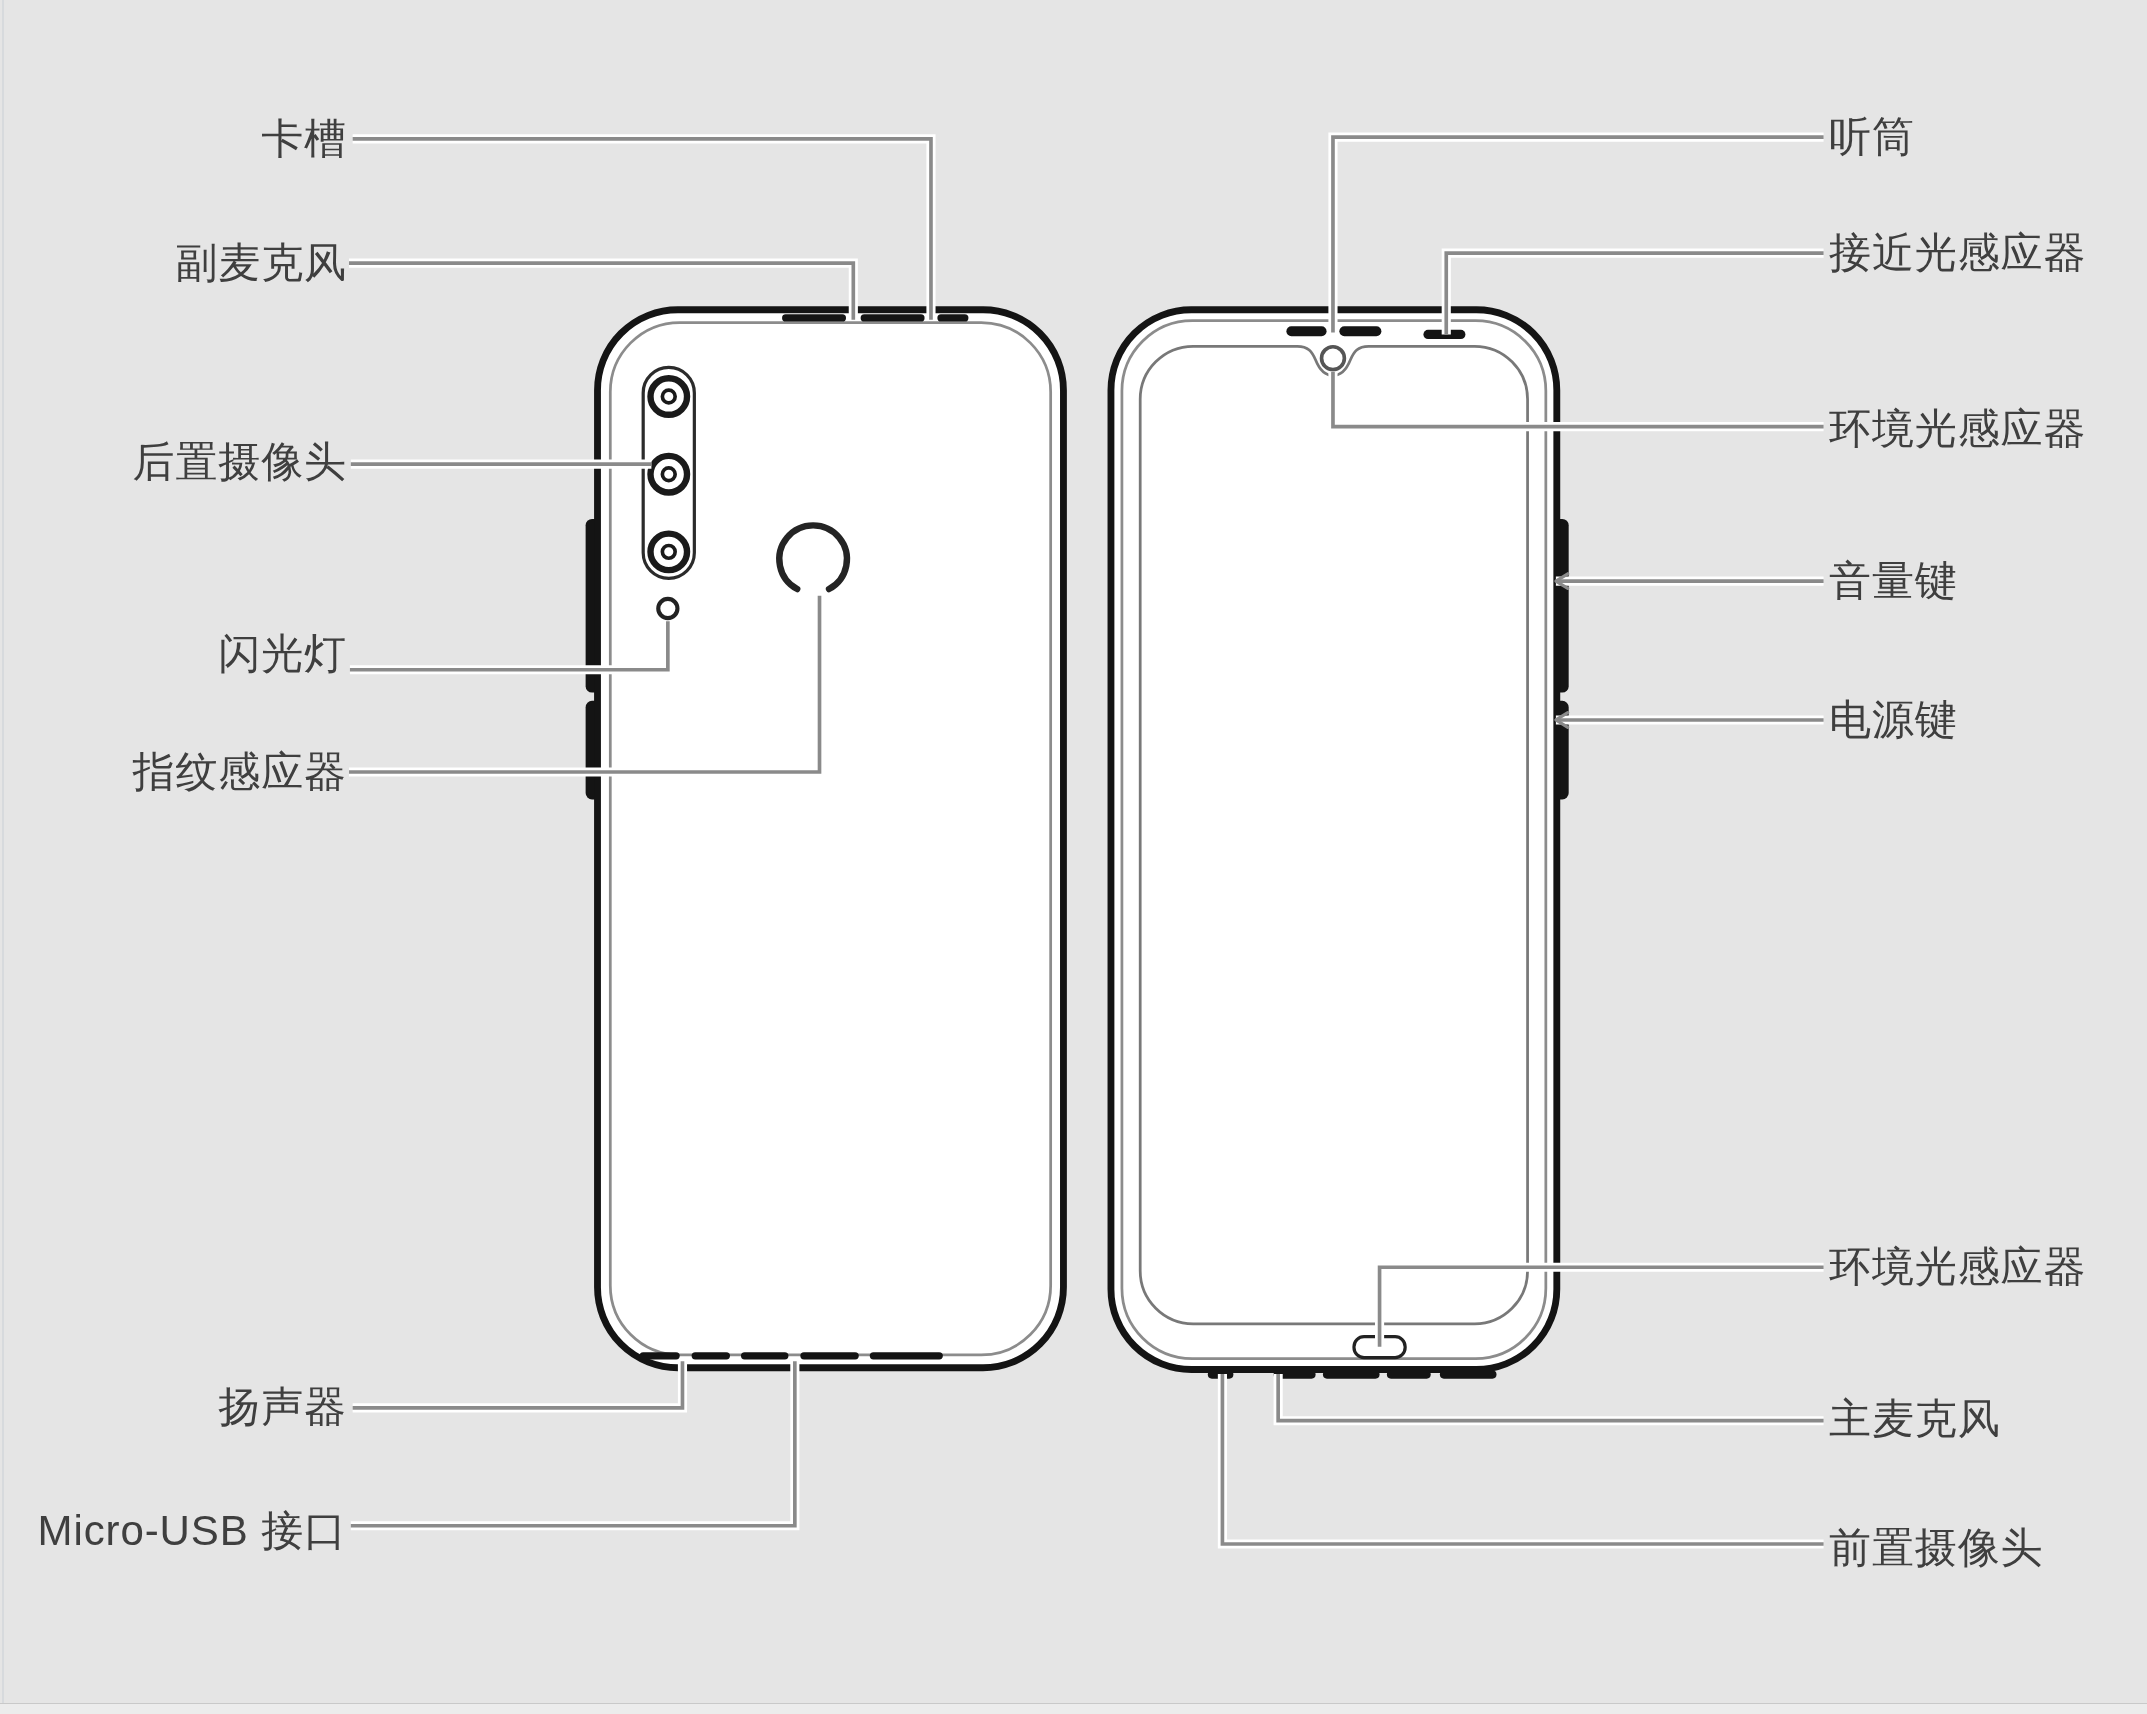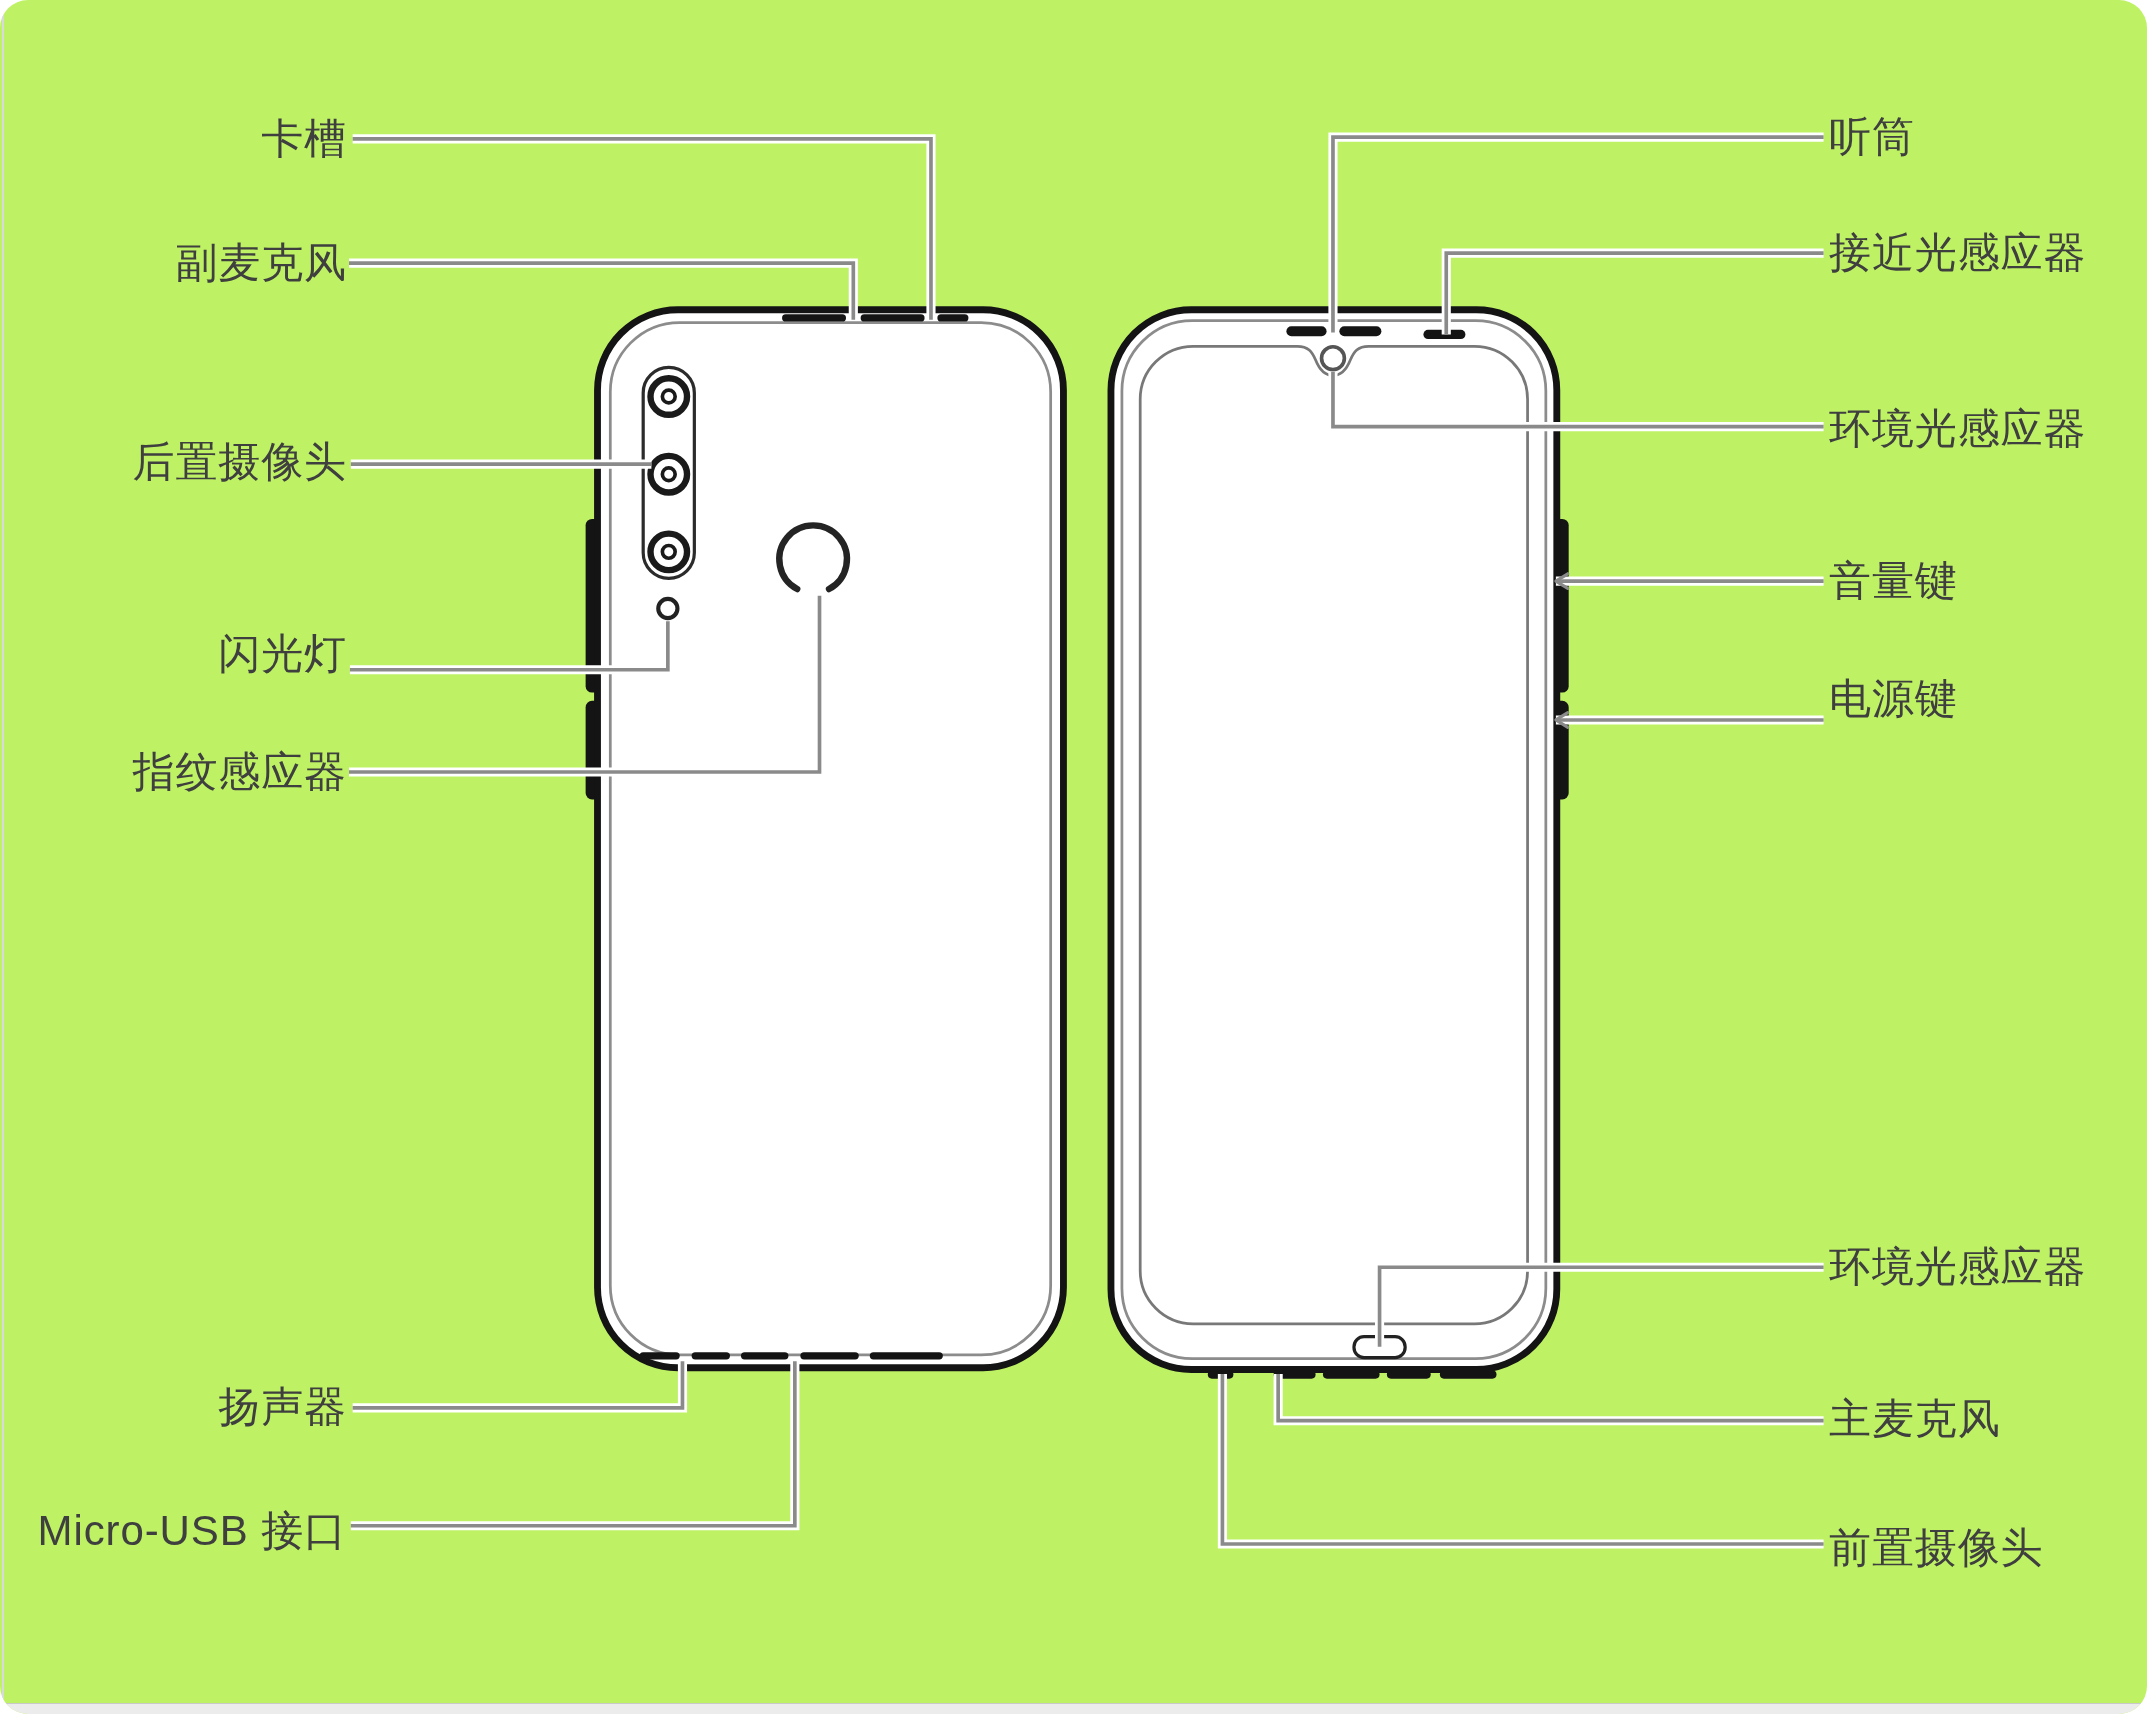--- a/index.html
+++ b/index.html
@@ -1,40 +1,39 @@
 <!DOCTYPE html>
 <html style="font-size:14.6px"><head>
 <meta charset="utf-8">
 <title>Phone hardware diagram</title>
 <style>
   html,body{margin:0;padding:0;background:#ffffff;}
   .stage{
     position:relative;
     width:2147px;height:1714px;
-    background:#bef264;
+    background:#e5e5e5;
     overflow:hidden;
     font-family:"Liberation Sans","DejaVu Sans",sans-serif;
-    border-radius:28px;
   }
   .art{position:absolute;left:0;top:0;width:2147px;height:1714px;display:block;}
   
   .lbl{
     position:absolute;
     font-size:42px;
     font-weight:500;
     color:#3f3f3f;
     letter-spacing:0.9px;
     white-space:nowrap;
     transform:translateY(-50%);
     line-height:1;
   }
   .left-col{right:1800px;text-align:right;}
   .right-col{left:1829px;text-align:right;}
   .l1{top:139px}.l2{top:263px}.l3{top:462px}.l4{top:654px}.l5{top:772px}.l6{top:1407px}.l7{top:1531px}
-  .r1{top:137px}.r2{top:253px}.r3{top:429px}.r4{top:581px}.r5{top:699px}.r6{top:1267px}.r7{top:1419px}.r8{top:1548px}
+  .r1{top:137px}.r2{top:253px}.r3{top:429px}.r4{top:581px}.r5{top:720px}.r6{top:1267px}.r7{top:1419px}.r8{top:1548px}
   .footnote{
     position:absolute;
     left:1619px;top:1660px;
     transform:translateY(-50%);
     font-family:"DejaVu Serif","Liberation Serif",serif;
     font-size:40px;
     color:#fe0000;
     white-space:nowrap;
     letter-spacing:1.8px;
   }

